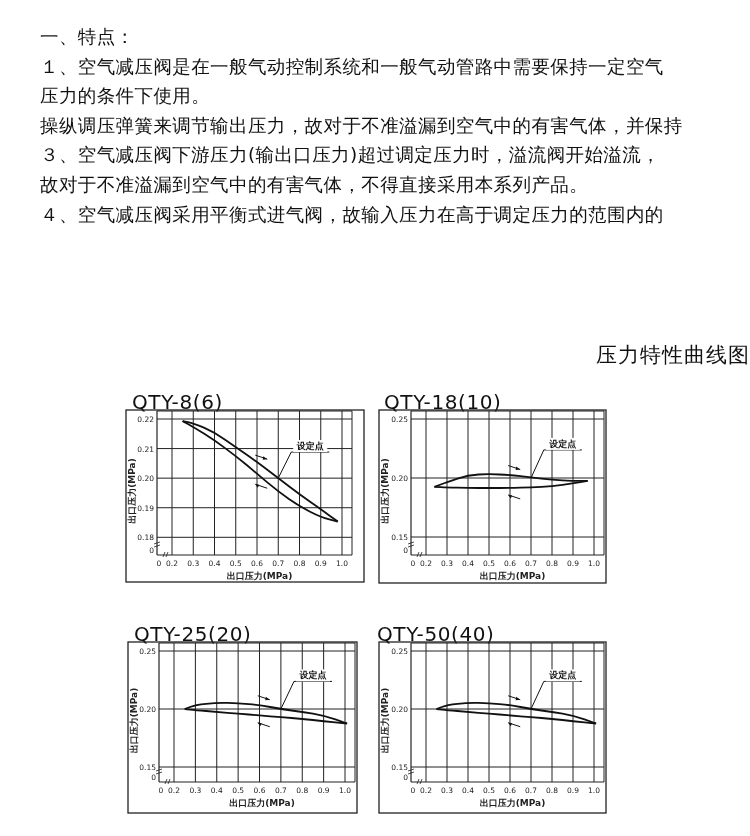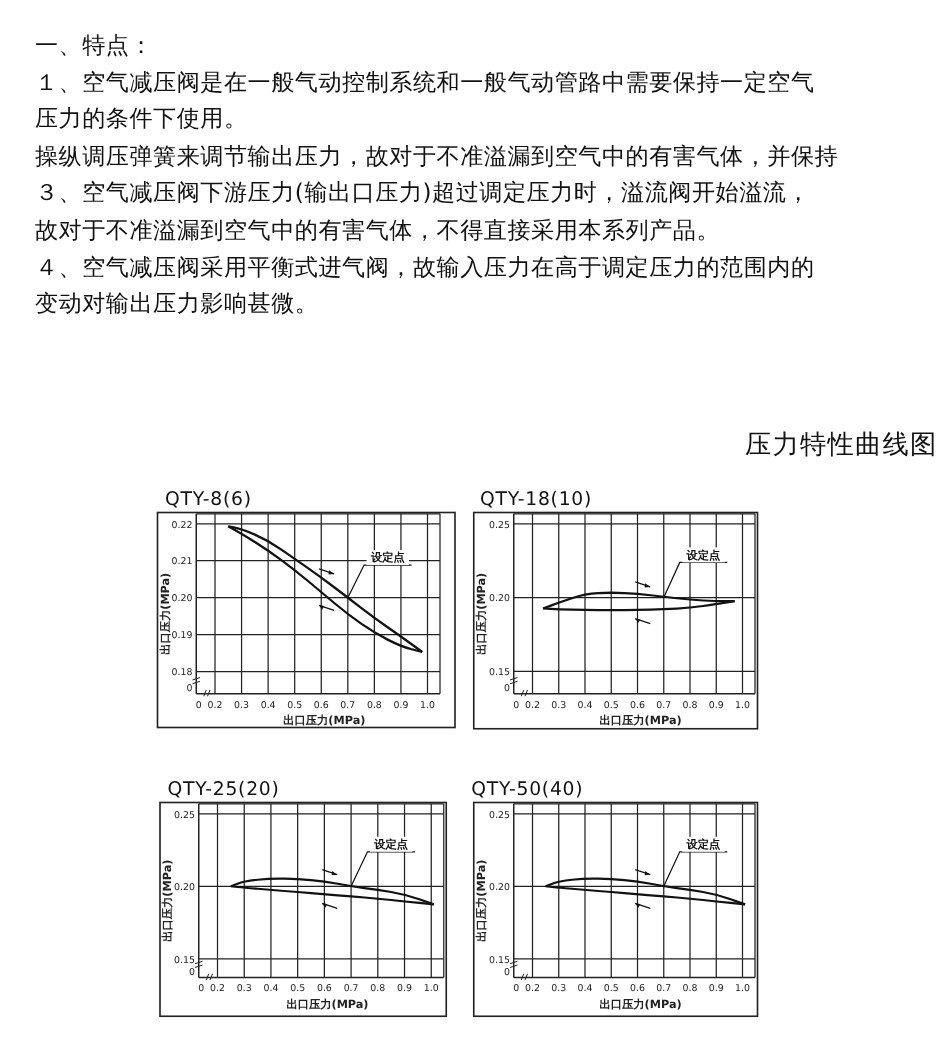--- a/index.html
+++ b/index.html
@@ -1,37 +1,36 @@
 <!DOCTYPE html>
 <html><head>
 <meta charset="utf-8">
 <style>
   html, body { margin: 0; padding: 0; background: #ffffff; }
   body { width: 750px; height: 836px; position: relative; overflow: hidden;
          font-family: "DejaVu Sans", "Liberation Sans", sans-serif; color: #111; }
-  .text-block { position: absolute; left: 28px; top: 22px; width: 680px; }
+  .text-block { position: absolute; left: 40px; top: 22px; width: 680px; }
   .line { font-size: 18.5px; line-height: 29.6px; height: 29.6px; white-space: nowrap; letter-spacing: 0.4px; }
   .fig-title { position: absolute; left: 0; width: 750px; top: 341px; text-align: right;
                font-size: 21px; letter-spacing: 1px; }
   .chart { position: absolute; }
-  .chart-title { position: absolute; font-size: 15px; letter-spacing: 0.6px; white-space: nowrap; }
+  .chart-title { position: absolute; font-size: 20px; letter-spacing: 0.6px; white-space: nowrap; }
   svg text { font-family: "DejaVu Sans", "Liberation Sans", sans-serif; }
 </style>
 </head>
 <body>
 
 <div class="text-block">
   <div class="line">一、特点：</div>
   <div class="line">１、空气减压阀是在一般气动控制系统和一般气动管路中需要保持一定空气</div>
   <div class="line">压力的条件下使用。</div>
   <div class="line">操纵调压弹簧来调节输出压力，故对于不准溢漏到空气中的有害气体，并保持</div>
   <div class="line">３、空气减压阀下游压力(输出口压力)超过调定压力时，溢流阀开始溢流，</div>
   <div class="line">故对于不准溢漏到空气中的有害气体，不得直接采用本系列产品。</div>
   <div class="line">４、空气减压阀采用平衡式进气阀，故输入压力在高于调定压力的范围内的</div>
-  <div class="line">变动对输出压力影响甚微。</div>
 </div>
 
 <div class="fig-title">压力特性曲线图</div>
 
 <div class="chart" style="left:124px; top:388px;">
   <div class="chart-title" style="left:8px; top:2px;">QTY-8(6)</div>
 </div>
 <div class="chart" style="left:376px; top:388px;">
   <div class="chart-title" style="left:8px; top:2px;">QTY-18(10)</div>
 </div>

